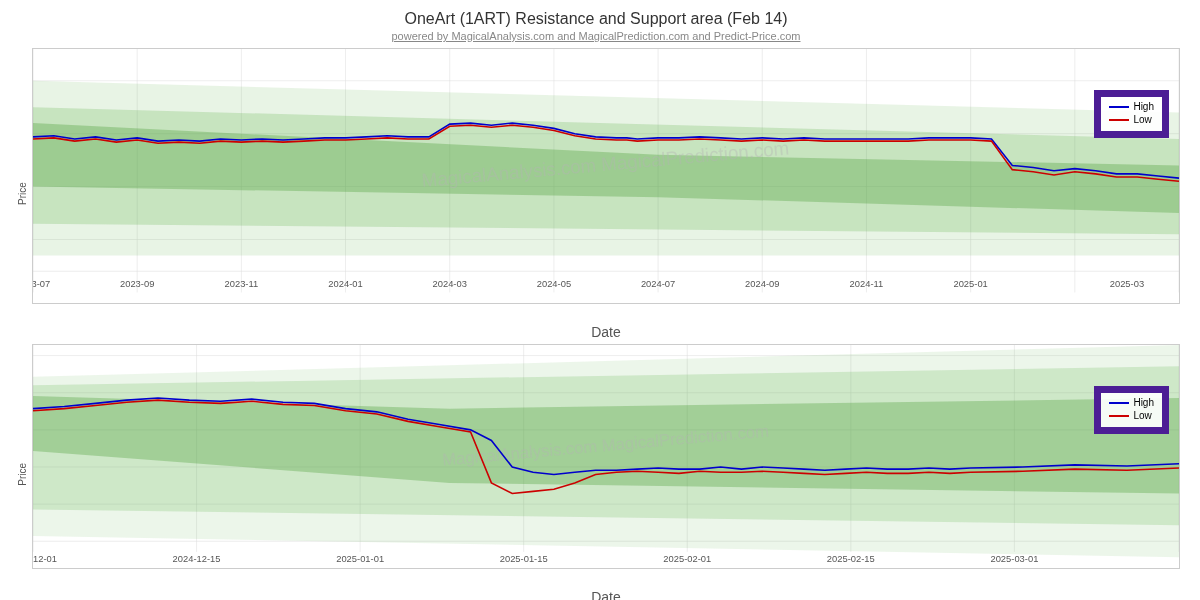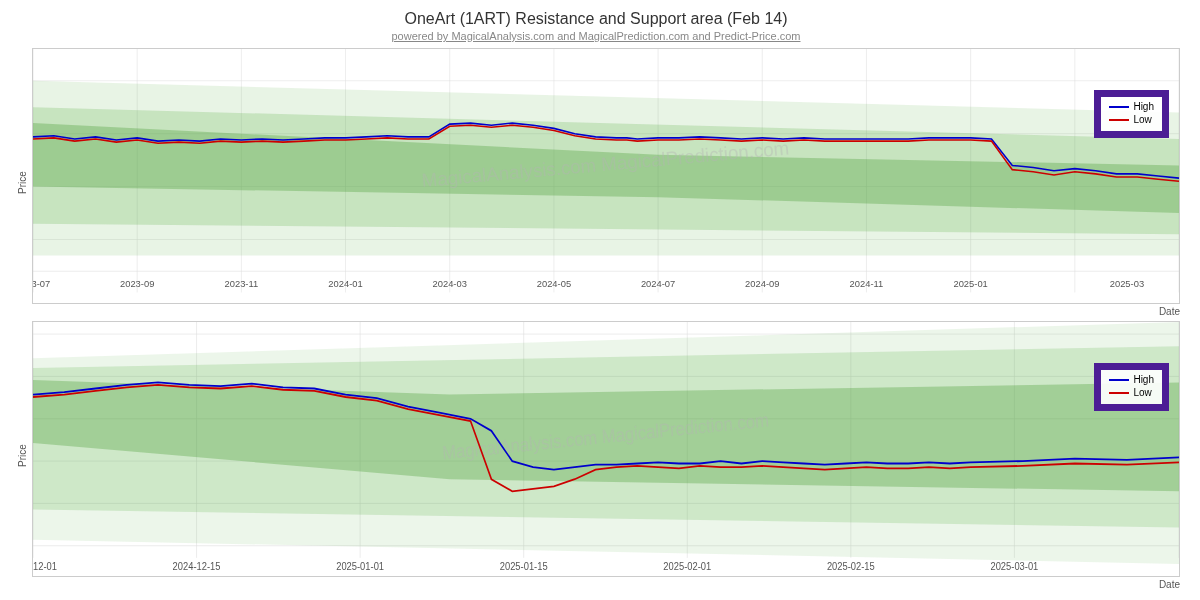--- a/index.html
+++ b/index.html
@@ -75,24 +75,24 @@
       align-items: center;
       gap: 4px;
       margin-bottom: 2px;
     }
     .legend-line {
       width: 20px;
       height: 2px;
       display: inline-block;
     }
     .x-axis-label {
-      text-align: right;
-      font-size: 10px;
+      text-align: center;
+      font-size: 14px;
       color: #555;
-      margin-top: 2px;
+      margin-top: 20px;
     }
     svg {
       width: 100%;
       height: 100%;
     }
   </style>
 </head>
 <body>
 
 <div class="container">

